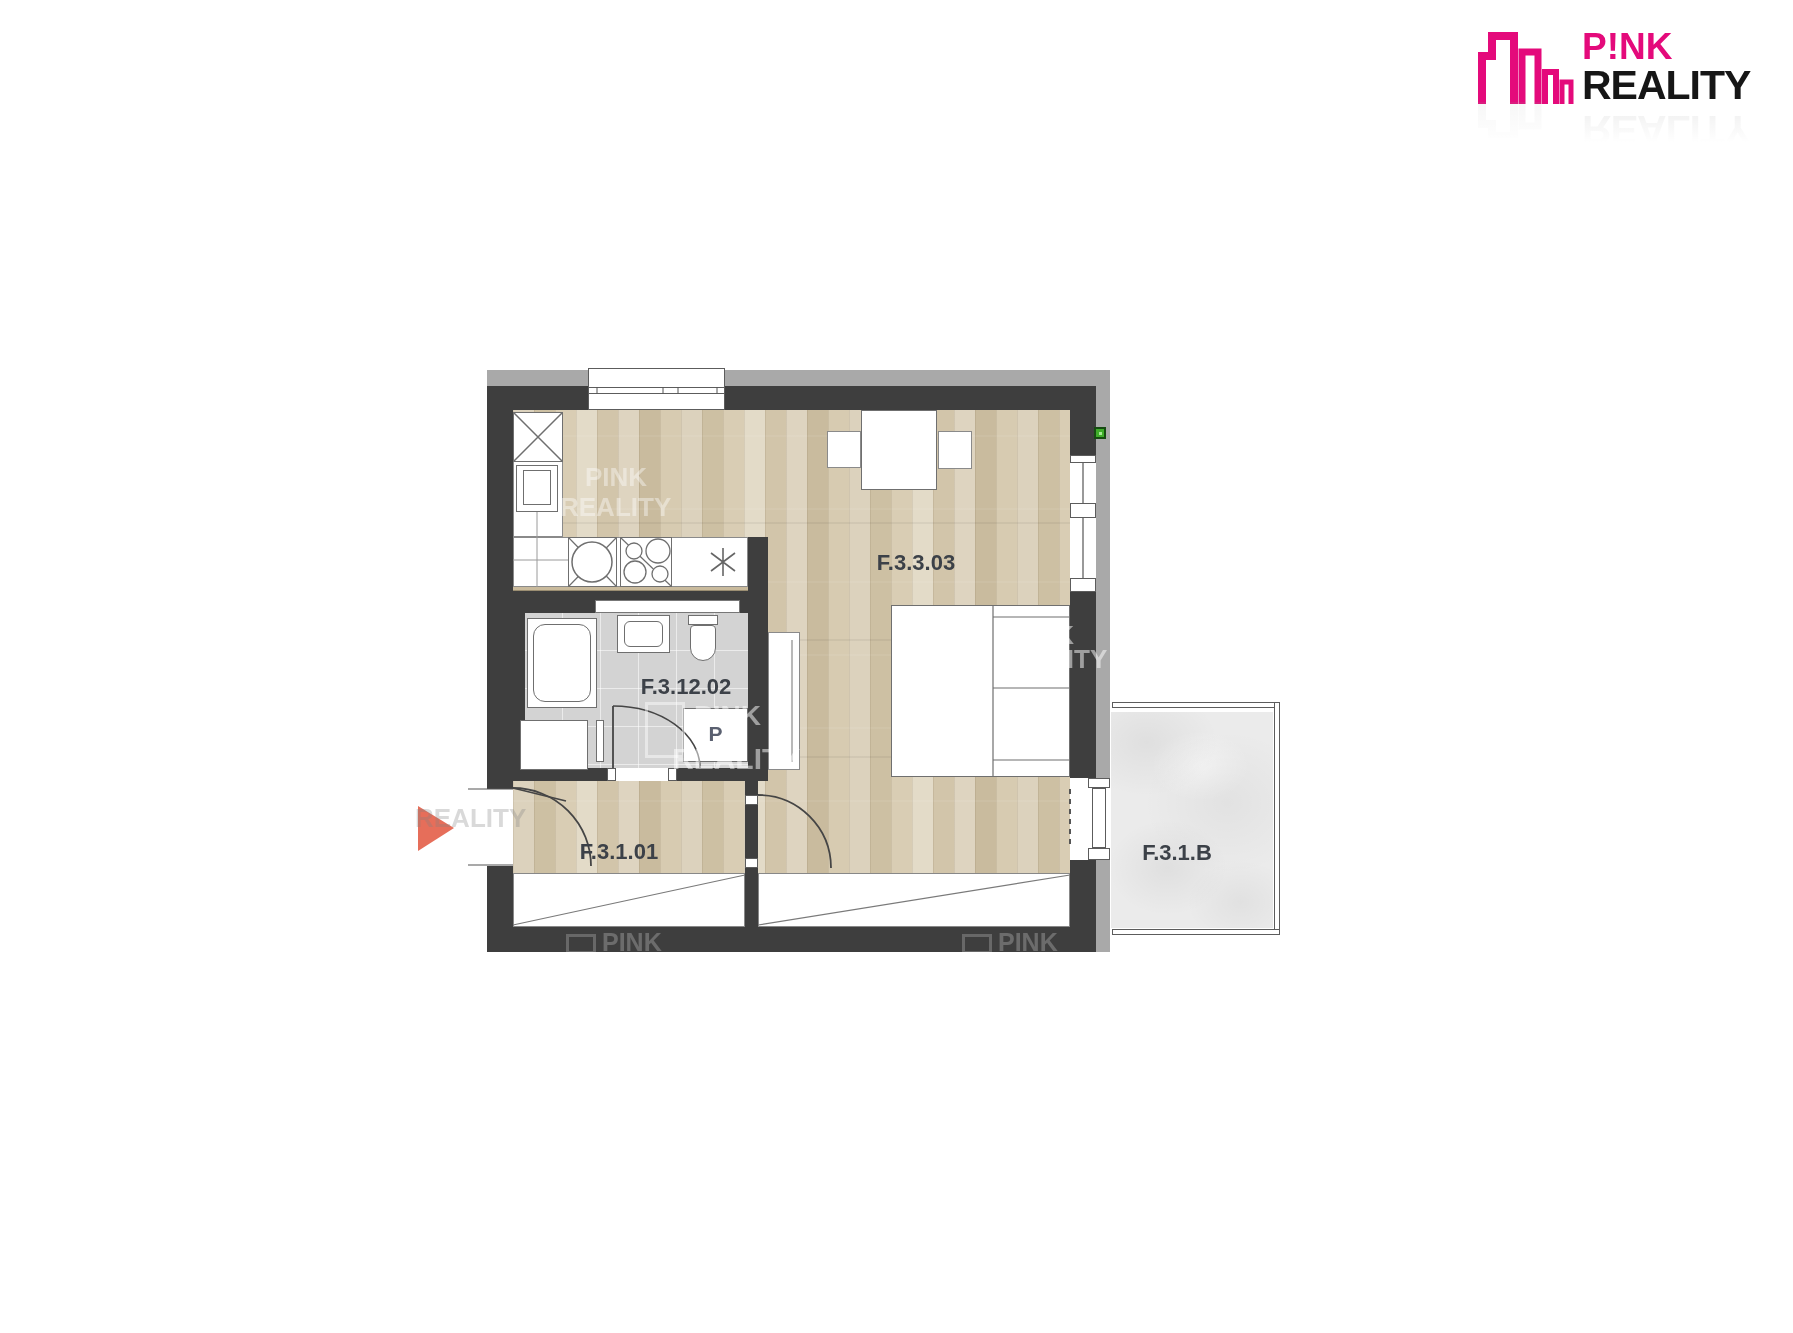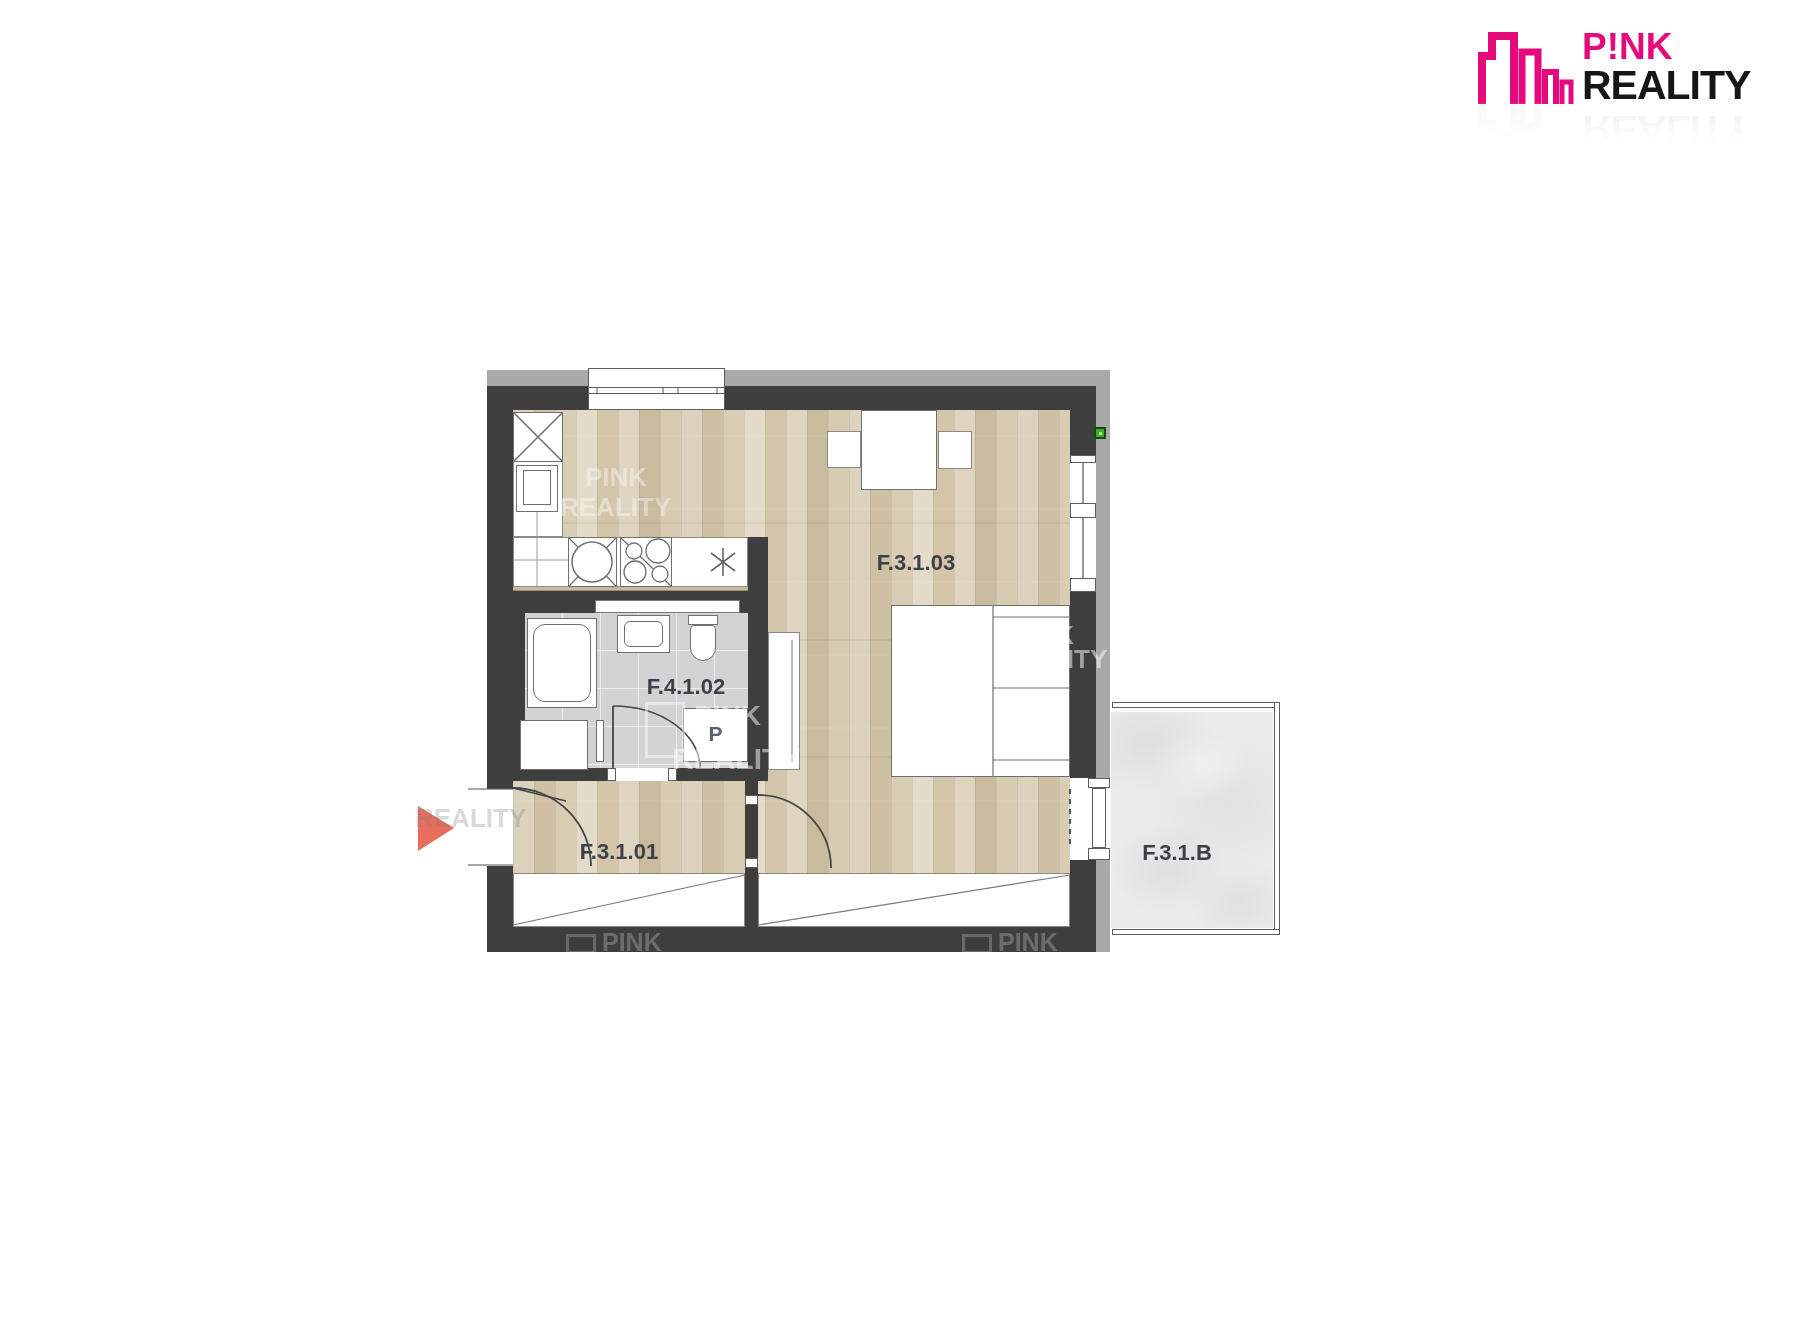--- a/index.html
+++ b/index.html
@@ -156,22 +156,22 @@
   <div class="thin" style="left:1088px;top:848px;width:22px;height:12px;"></div>
   <div class="thin" style="left:1092px;top:788px;width:14px;height:60px;"></div>
   <div class="thin" style="left:745px;top:795px;width:13px;height:10px;"></div>
   <div class="thin" style="left:745px;top:858px;width:13px;height:10px;"></div>
   <div class="thin" style="left:520px;top:720px;width:68px;height:50px;border-color:#6f6f6f;"></div>
 
   <div class="abs" style="left:1094px;top:427px;width:12px;height:12px;background:#3fae2a;border:2px solid #164b12;">
     <div class="abs" style="left:3px;top:3px;width:3px;height:3px;background:#a6e996;"></div>
   </div>
 
-  <div class="lbl" style="left:861px;top:550px;">F.3.1.03</div>
-  <div class="lbl" style="left:631px;top:674px;">F.4.1.02</div>
+  <div class="lbl" style="left:861px;top:550px;">F.3.3.03</div>
+  <div class="lbl" style="left:631px;top:674px;">F.3.12.02</div>
   <div class="lbl" style="left:564px;top:839px;">F.3.1.01</div>
   <div class="lbl" style="left:1122px;top:840px;">F.3.1.B</div>
 
   <div class="abs" style="left:418px;top:806px;width:0;height:0;border-left:36px solid #e66e5a;border-top:22px solid transparent;border-bottom:23px solid transparent;"></div>
 
   <div class="wm" style="left:645px;top:702px;width:34px;height:50px;border:3px solid rgba(255,255,255,0.45);"></div>
   <div class="wm" style="left:694px;top:700px;font-size:28px;color:rgba(255,255,255,0.5);">PINK</div>
   <div class="wm" style="left:672px;top:742px;font-size:30px;color:rgba(255,255,255,0.5);">REALITY</div>
 
   <div class="wm" style="left:1012px;top:620px;font-size:26px;color:rgba(255,255,255,0.5);">PINK</div>

